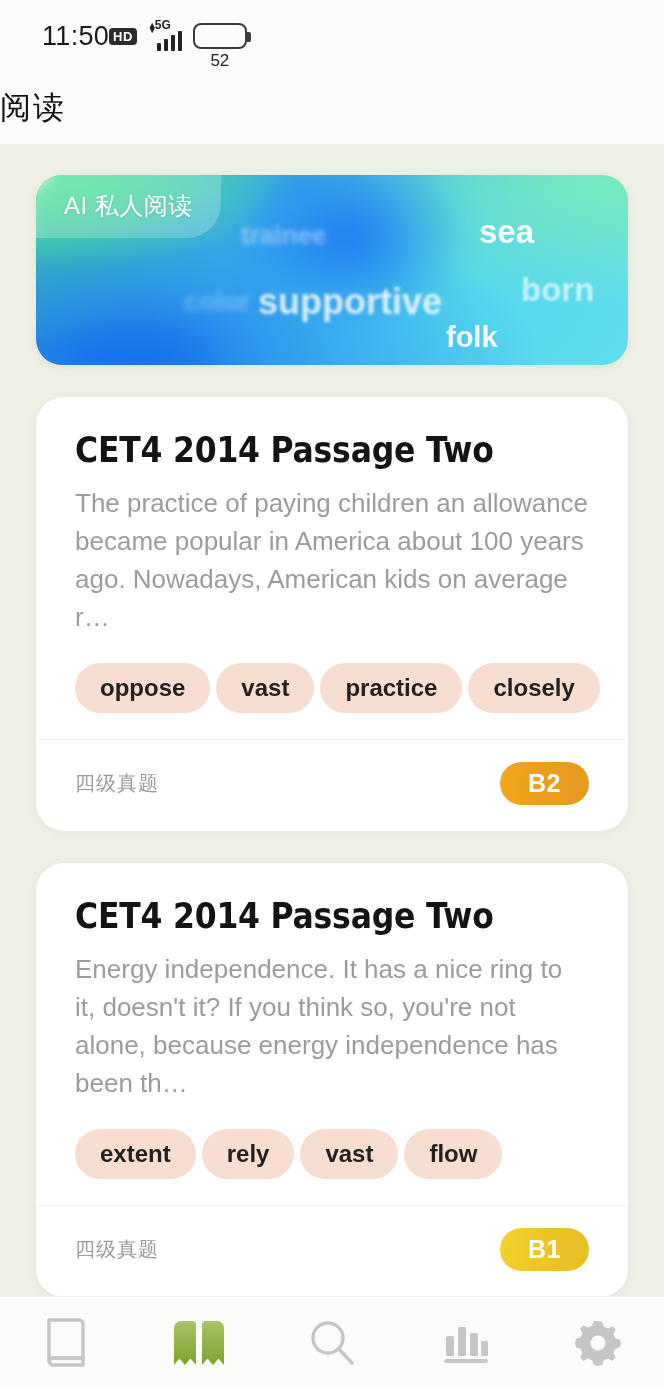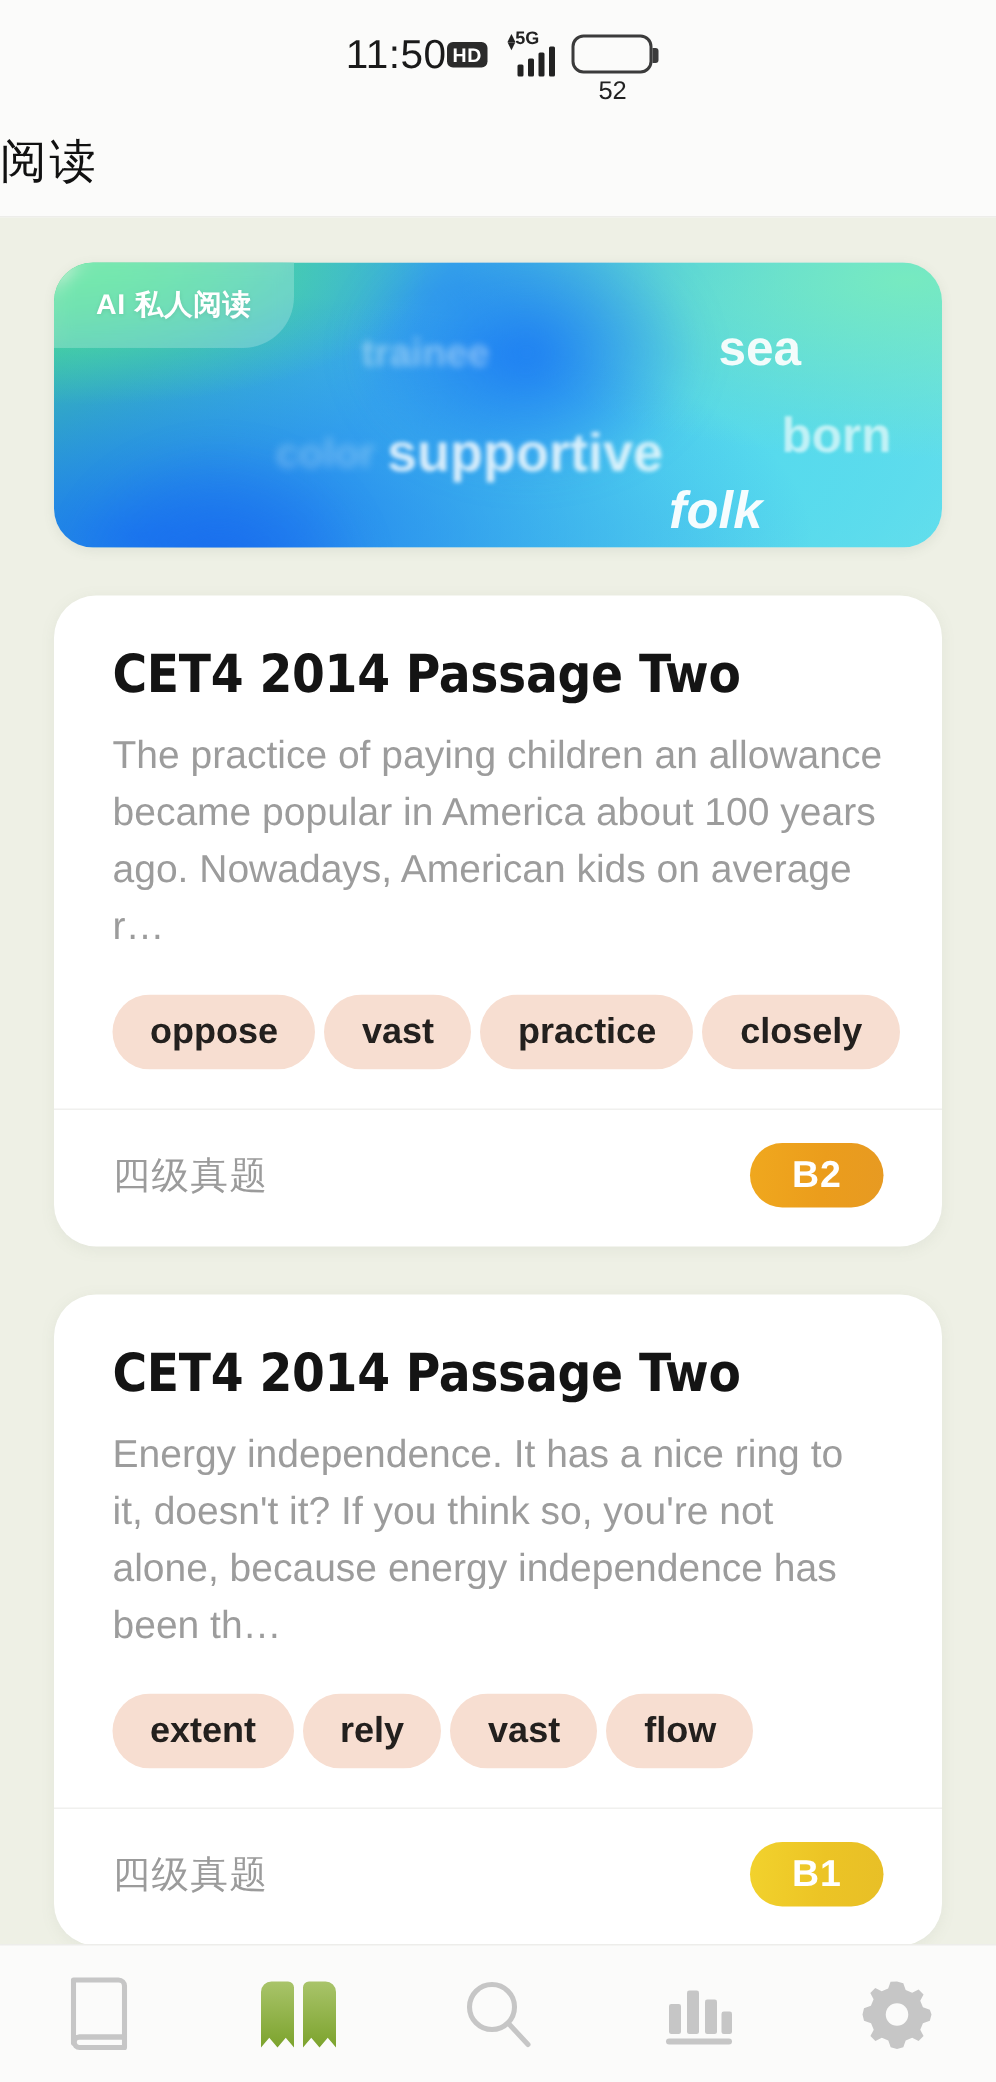--- a/index.html
+++ b/index.html
@@ -7,21 +7,21 @@
     width:664px; height:1388px;
     background:#ffffff;
     font-family:"Liberation Sans", sans-serif;
     overflow:hidden;
   }
   #app { position:relative; width:664px; height:1388px; background:#eef0e5; overflow:hidden; }
 
   
   .statusbar{
     position:relative; height:72px; background:#fbfbfa;
-    display:flex; align-items:center; justify-content:center;
+    display:flex; align-items:center; justify-content:flex-start;
     padding:0 40px 0 42px;
   }
   .clock{ font-size:27px; color:#1a1a1a; letter-spacing:.3px; font-weight:400; }
   .status-right{ display:flex; align-items:center; gap:11px; }
   .hd-badge{
     background:#2b2b2b; color:#fff; font-size:13px; font-weight:700;
     border-radius:4px; padding:2px 4px; line-height:1; letter-spacing:.5px;
   }
   .net{ display:flex; align-items:flex-end; gap:2px; position:relative; padding-left:9px;}
   .net .updown{
@@ -77,27 +77,27 @@
     background:radial-gradient(closest-side, rgba(24,104,238,.9), rgba(24,104,238,0) 70%);
     filter:blur(10px);
   }
   .ai-pill{
     position:absolute; left:0; top:0; z-index:5;
     padding:15px 28px 16px 28px;
     background:rgba(255,255,255,.22);
     border-bottom-right-radius:34px; border-top-left-radius:26px;
     backdrop-filter:blur(6px);
   }
-  .ai-pill span{ color:#fff; font-size:19px; letter-spacing:.5px; font-weight:700;
+  .ai-pill span{ color:#fff; font-size:24px; letter-spacing:.5px; font-weight:400;
     text-shadow:0 1px 3px rgba(0,0,0,.10); }
   .w{ position:absolute; color:#fff; font-weight:700; z-index:3; white-space:nowrap; }
   .w.sea   { left:443px; top:38px;  font-size:33px; opacity:.92; }
   .w.born  { left:485px; top:96px;  font-size:33px; opacity:.62; filter:blur(1.1px); }
   .w.supportive{ left:222px; top:106px; font-size:36px; opacity:.80; filter:blur(1.4px); }
-  .w.folk  { left:410px; top:146px; font-size:35px; opacity:.95;font-style:italic; }
+  .w.folk  { left:410px; top:146px; font-size:29px; opacity:.95; }
   .w.trainee{ left:205px; top:45px;  font-size:26px; opacity:.42; filter:blur(2.6px); }
   .w.color { left:148px; top:112px; font-size:27px; opacity:.30; filter:blur(3px); }
 
   
   .card{
     margin-top:32px; background:#fff; border-radius:28px; padding:34px 0 0 0;
     box-shadow:0 2px 10px rgba(120,130,110,.09); overflow:hidden;
   }
   .card h2{
     font-family:"Liberation Sans Narrow","DejaVu Sans Condensed","Liberation Sans",sans-serif;
@@ -113,21 +113,21 @@
     overflow:hidden; white-space:nowrap;
   }
   .chip{
     background:#f7ded1; color:#23201e; font-size:24px; font-weight:700;
     border-radius:30px; padding:13px 25px; line-height:1; flex:0 0 auto;
   }
   .card-foot{
     margin-top:26px; border-top:1px solid #f0f0ee; padding:22px 39px 26px 39px;
     display:flex; align-items:center; justify-content:space-between;
   }
-  .source{ font-size:25px; color:#9b9b9b; letter-spacing:1px; }
+  .source{ font-size:20px; color:#9b9b9b; letter-spacing:1px; }
   .level{
     color:#fff; font-size:25px; font-weight:700; border-radius:24px;
     padding:9px 28px; line-height:1; letter-spacing:.5px;
   }
   .level.b2{ background:linear-gradient(95deg,#f0a81e 0%, #eb9d1c 55%, #e79a22 100%); }
   .level.b1{ background:linear-gradient(95deg,#f2d22d 0%, #ecc425 55%, #e8bf27 100%); }
 
   
   .navbar{
     position:absolute; left:0; right:0; bottom:0; height:92px; background:#fbfbfa;

